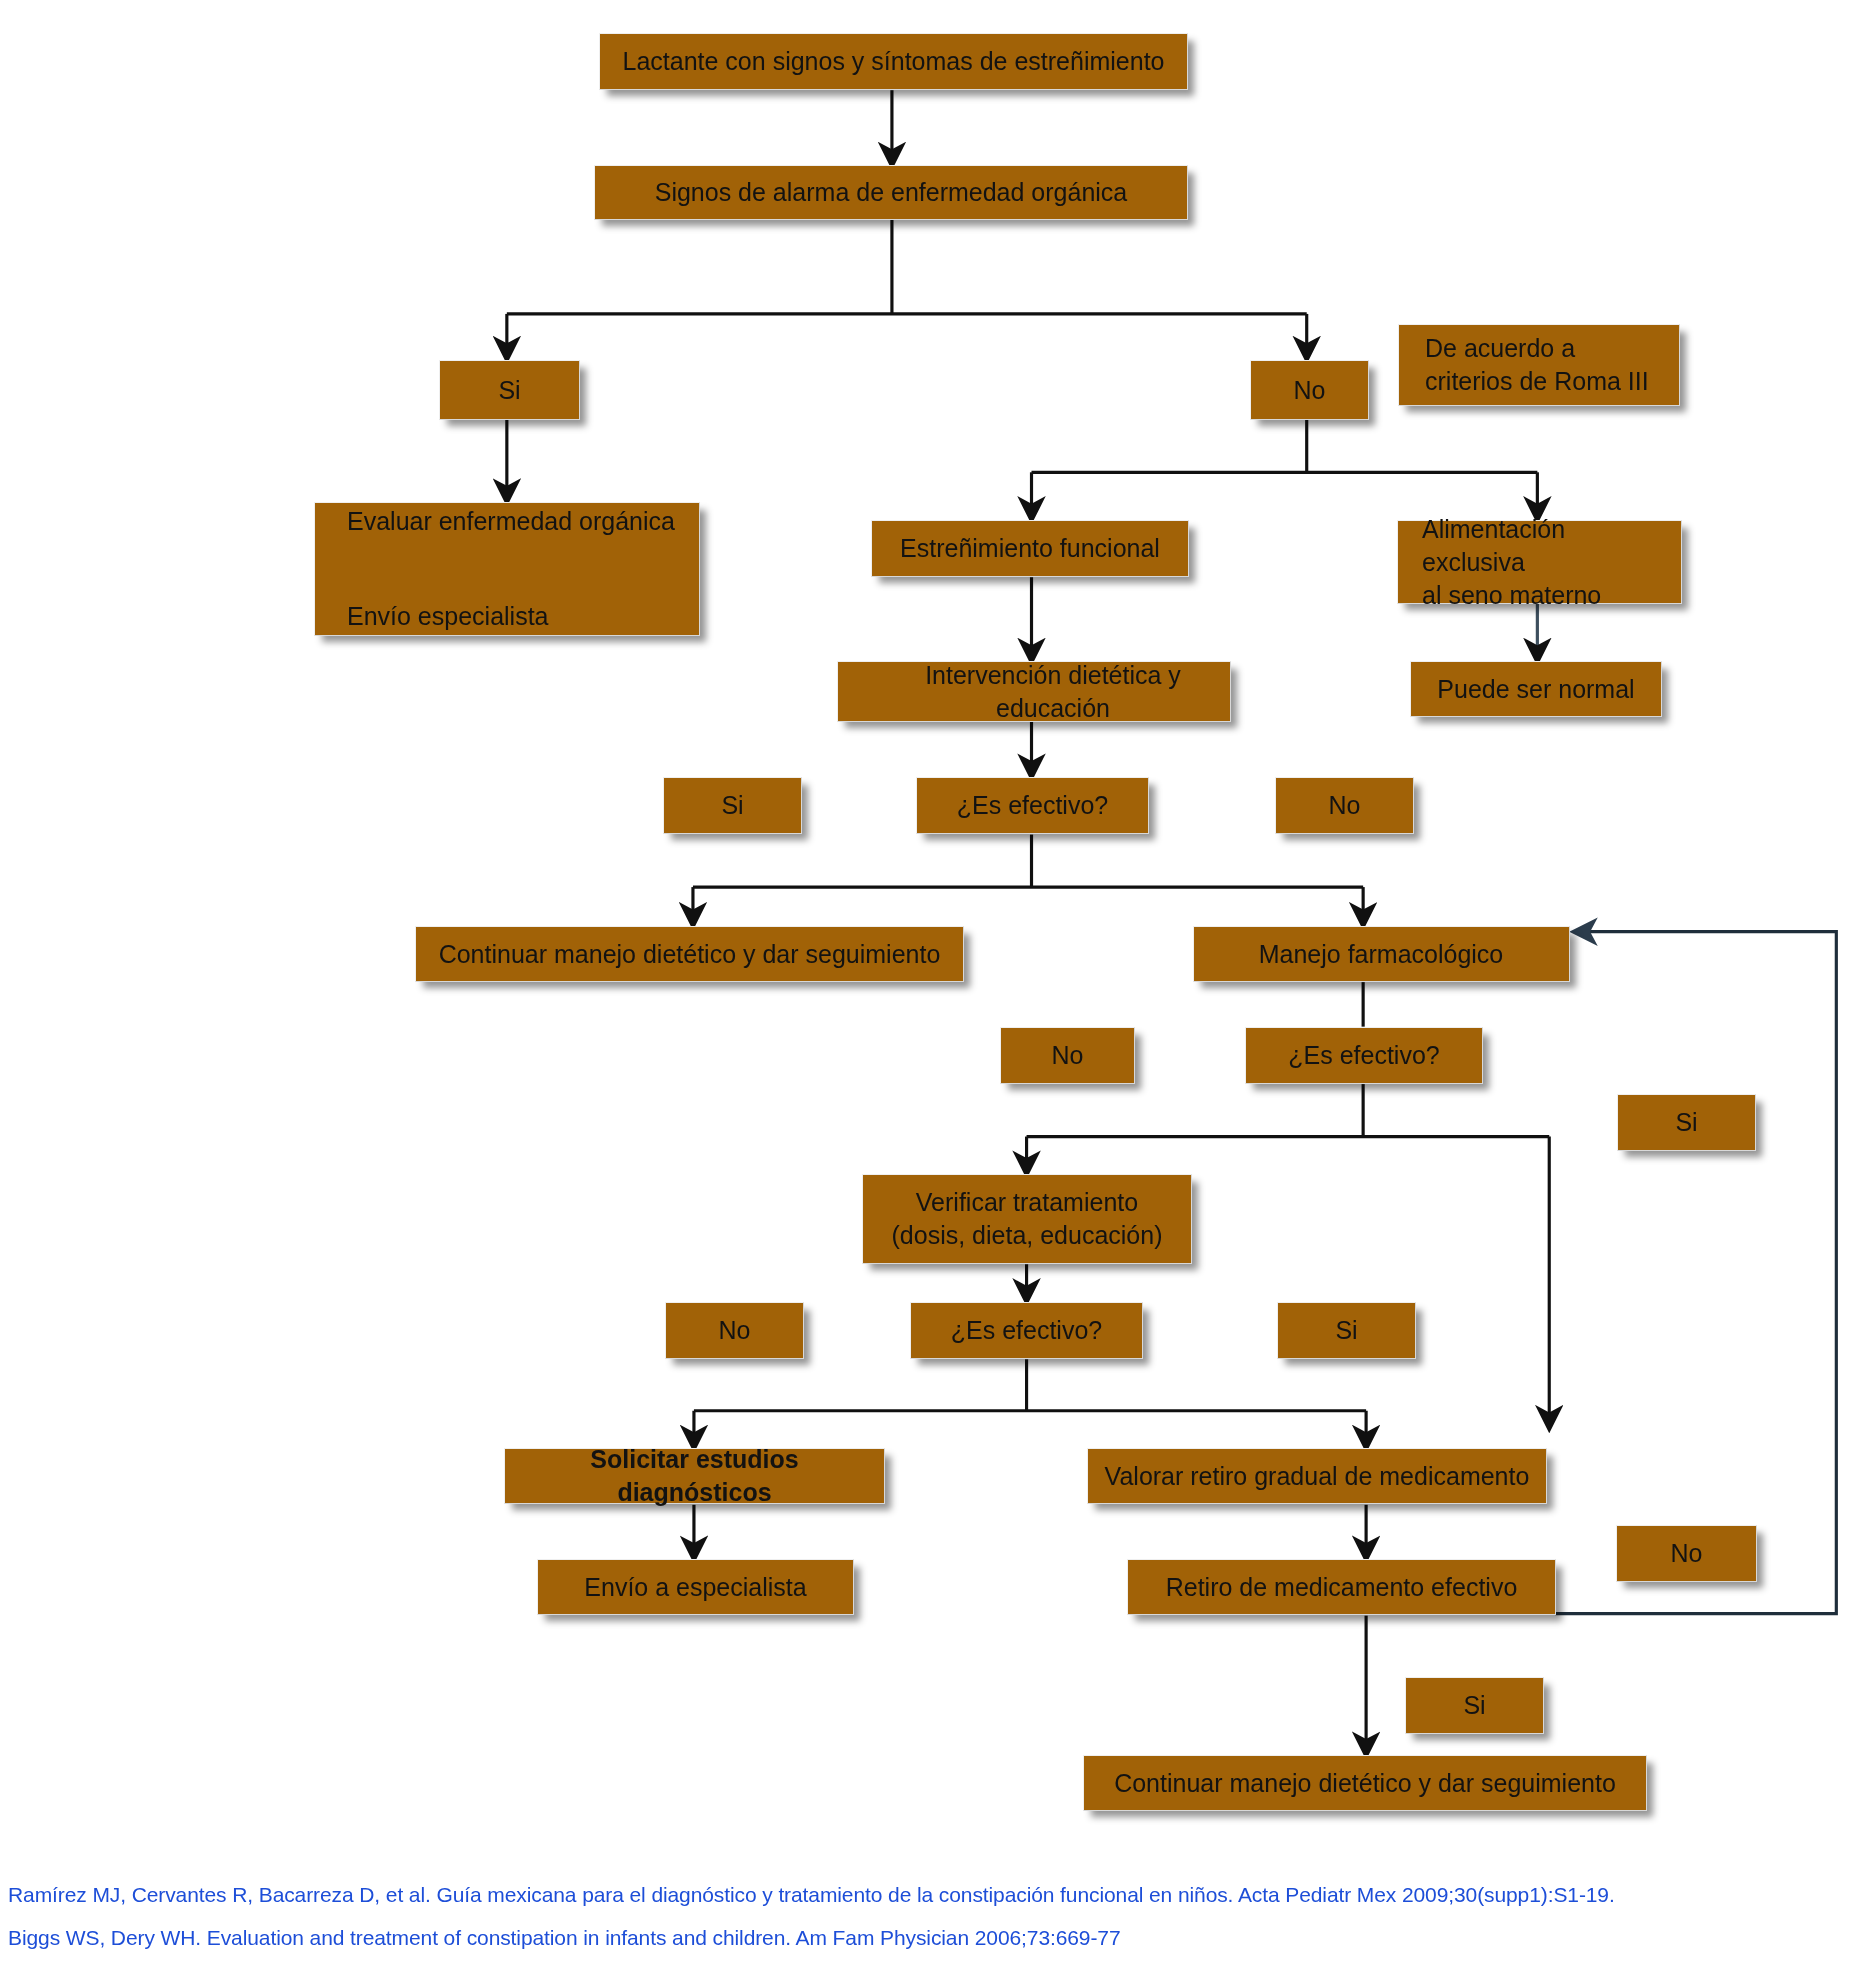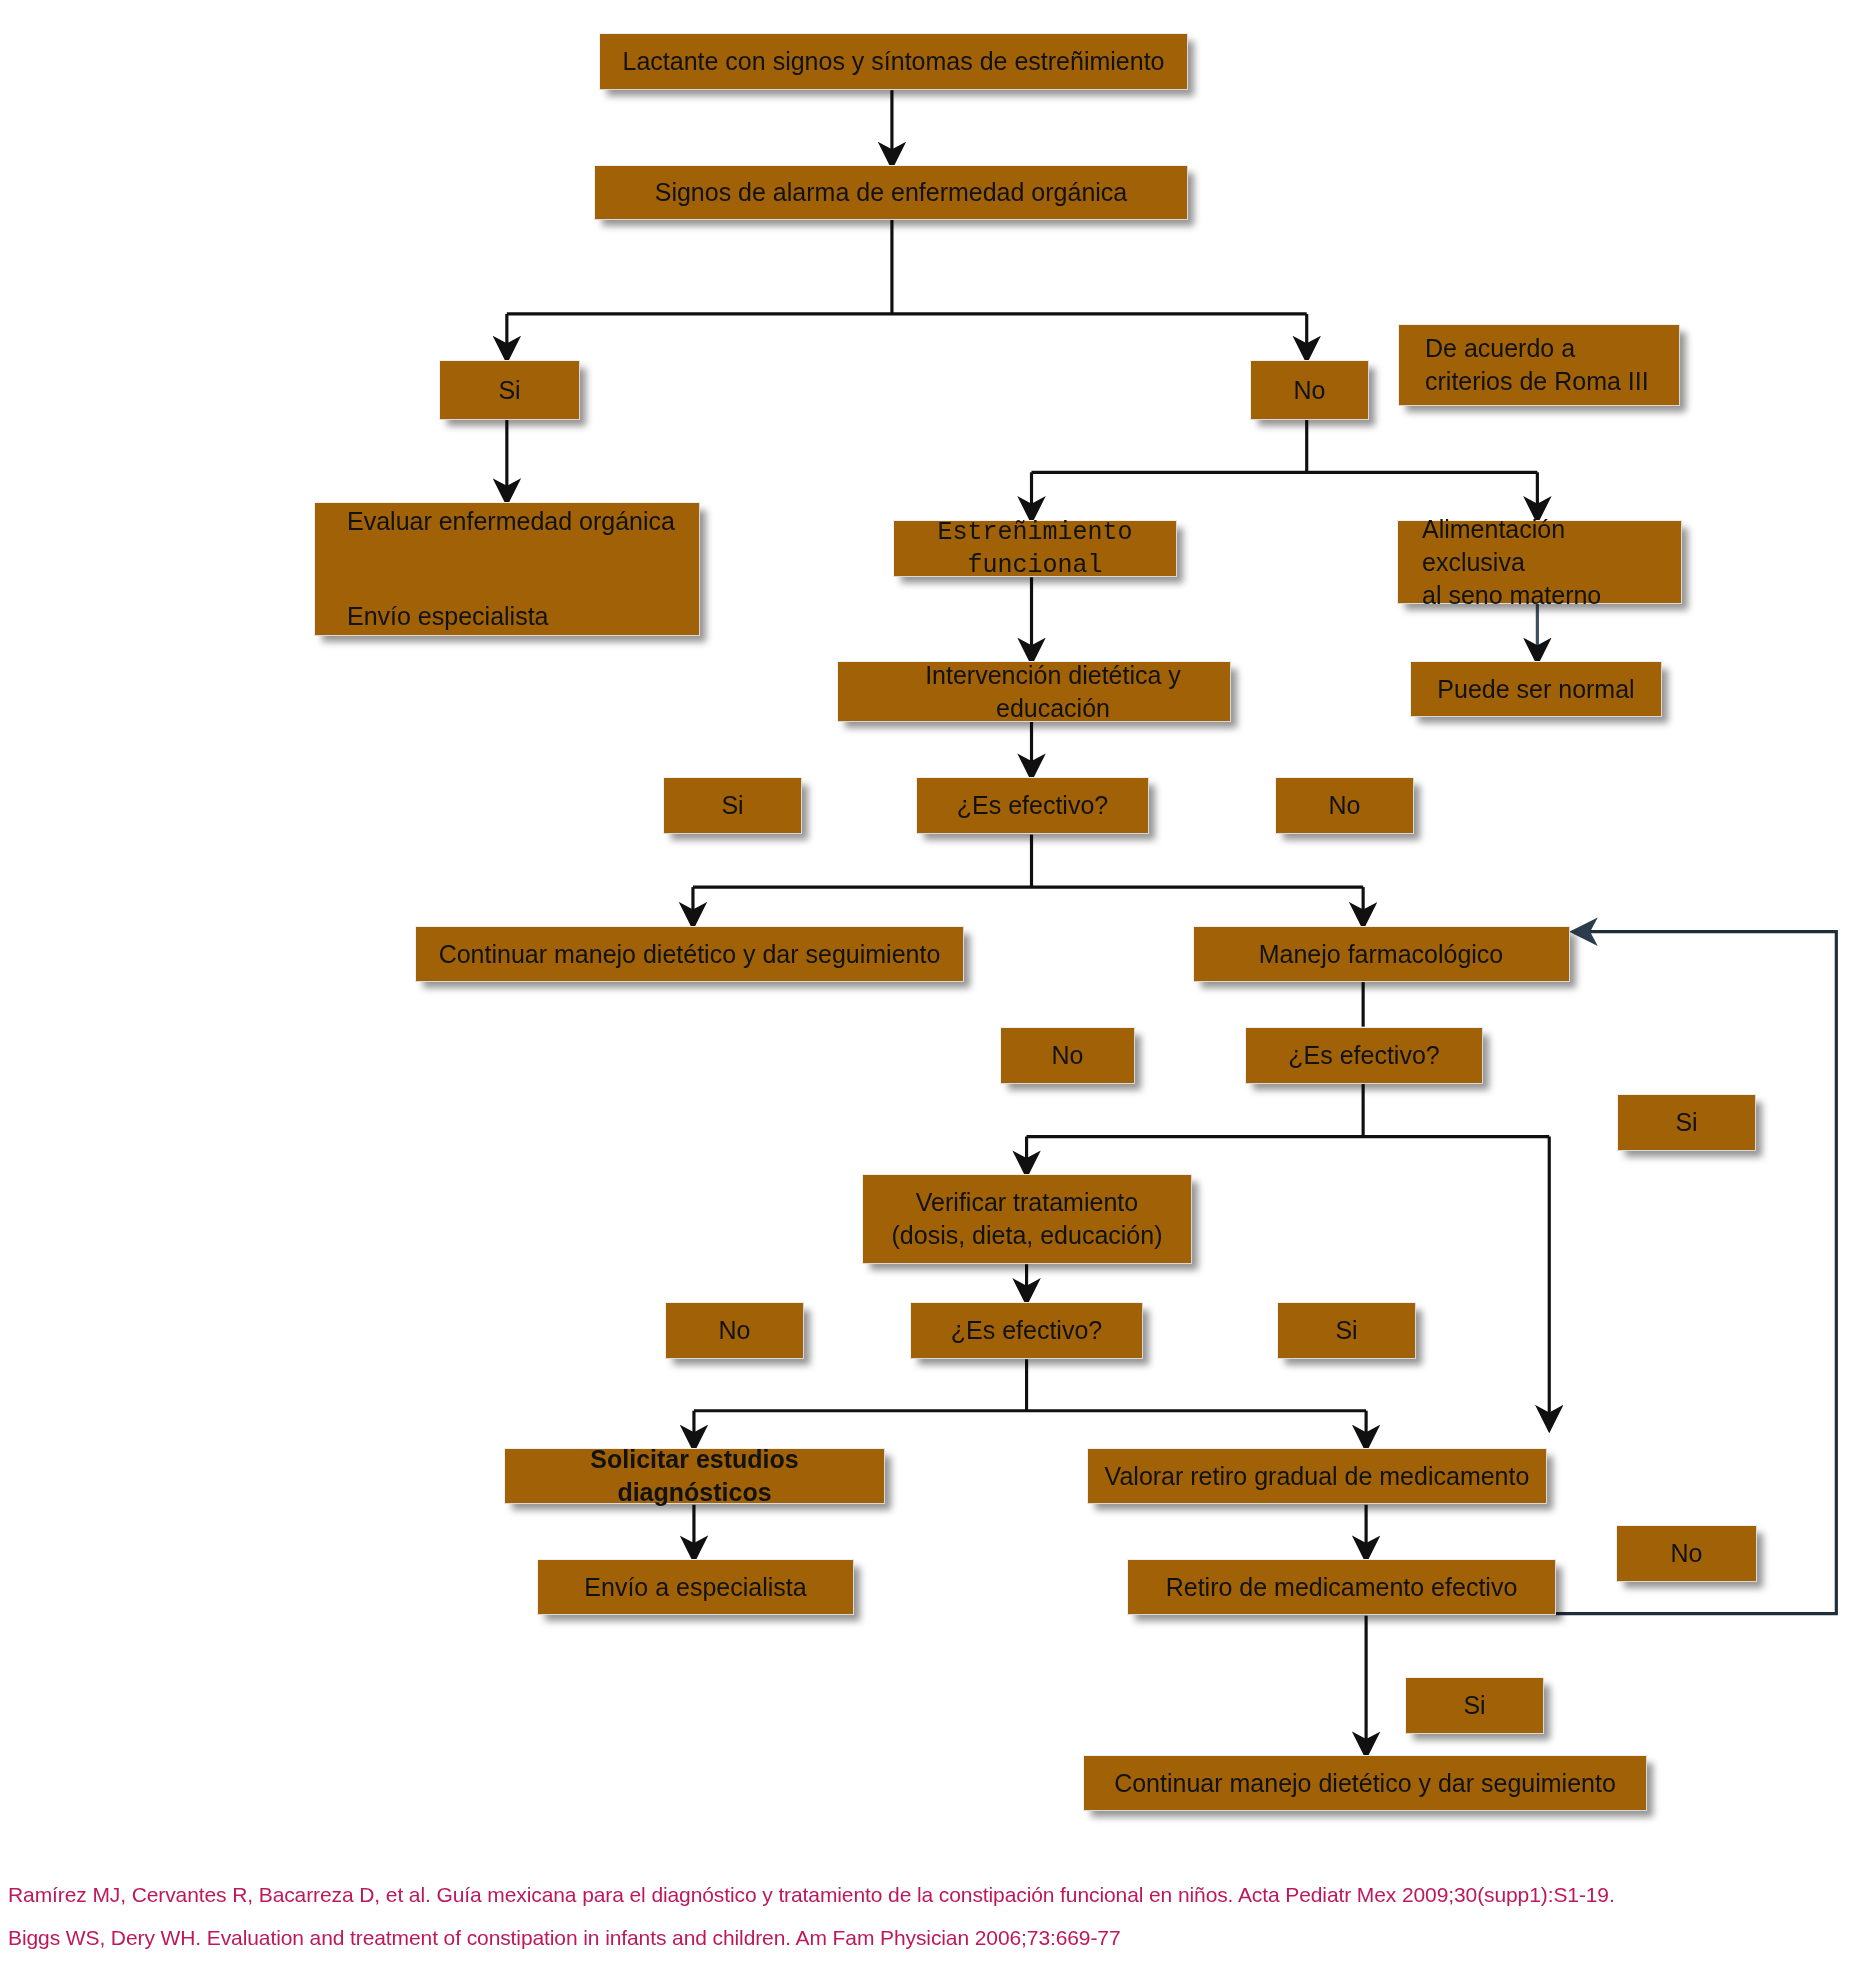--- a/index.html
+++ b/index.html
@@ -50,21 +50,21 @@
   .footnotes {
     position: absolute;
     left: 8px;
     top: 1884px;
     width: 1851px;
     z-index: 4;
   }
   .footnote {
     font-size: 21px;
     line-height: 1.0;
-    color: #be185d;
+    color: #1d4ed8;
     margin-bottom: 22px;
     letter-spacing: -0.1px;
     white-space: nowrap;
   }
 </style>
 </head>
 <body>
 
 <div id="page">
 
@@ -136,21 +136,21 @@
 
   <div class="node" style="left:1250px; top:360px; width:119px; height:60px;">No</div>
 
   <div class="node" style="left:1398px; top:324px; width:282px; height:82px; padding-left:26px; justify-content:flex-start; text-align:left;">De acuerdo a
 criterios de Roma III</div>
 
   <div class="node tall" style="left:314px; top:502px; width:386px; height:134px; padding-left:32px; justify-content:flex-start; text-align:left;">Evaluar enfermedad orgánica
 
 Envío especialista</div>
 
-  <div class="node" style="left:893px; top:520px; width:284px; height:57px;font-family:Liberation Mono, monospace;">Estreñimiento funcional</div>
+  <div class="node" style="left:871px; top:520px; width:318px; height:57px;">Estreñimiento funcional</div>
 
   <div class="node" style="left:1397px; top:520px; width:285px; height:84px; padding-left:24px; justify-content:flex-start; text-align:left;">Alimentación exclusiva
 al seno materno</div>
 
   <div class="node" style="left:837px; top:661px; width:394px; height:61px;padding-left:48px;">Intervención dietética y educación</div>
 
   <div class="node" style="left:1410px; top:661px; width:252px; height:56px;">Puede ser normal</div>
 
   <div class="node" style="left:663px; top:777px; width:139px; height:57px;">Si</div>
 

